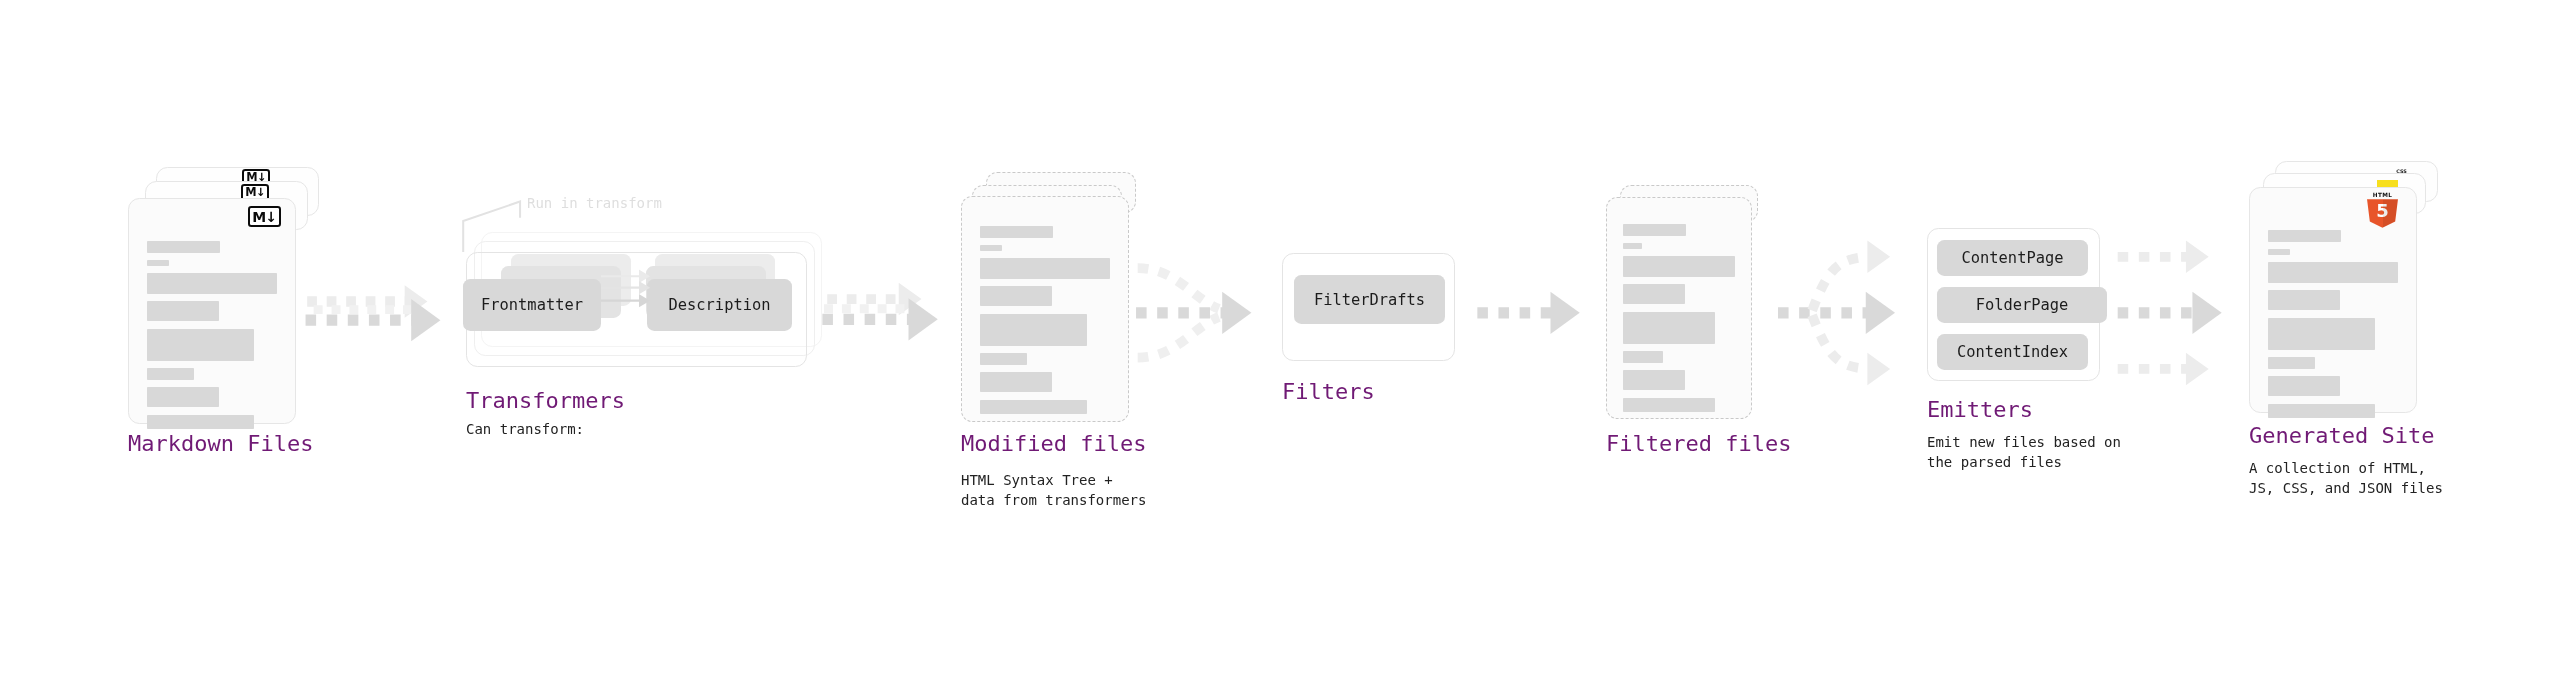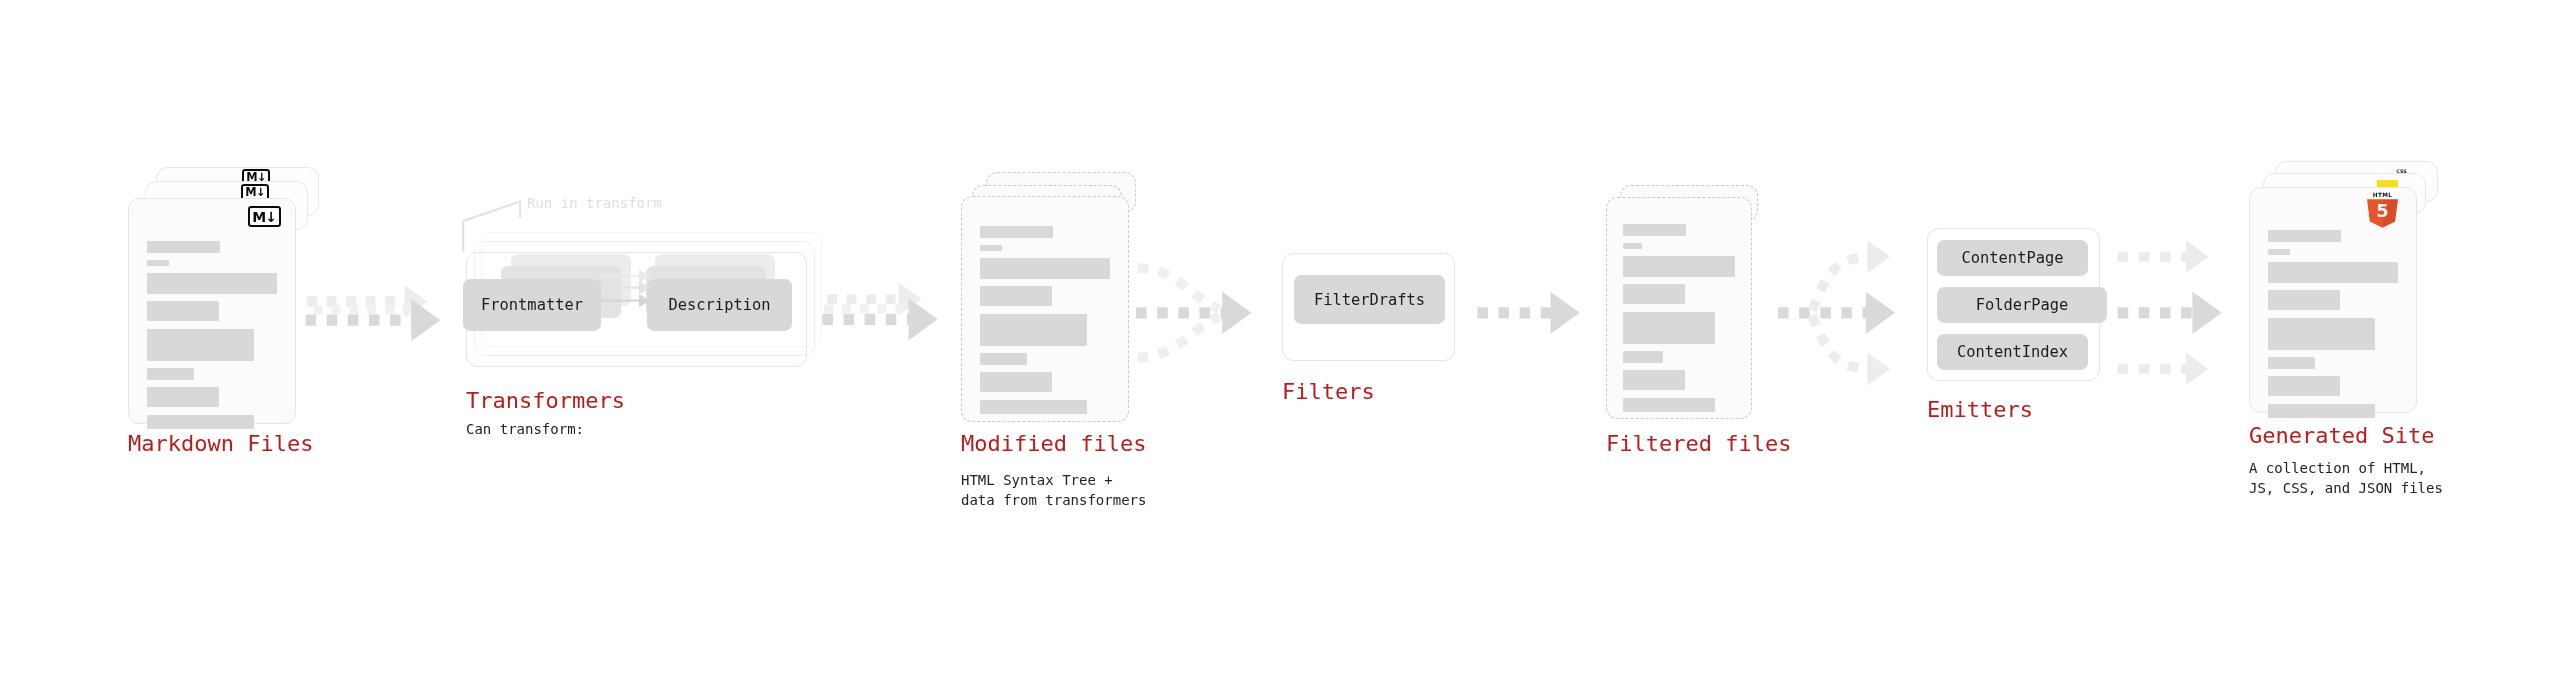--- a/index.html
+++ b/index.html
@@ -105,21 +105,21 @@
     white-space: nowrap;
   }
   .chip.g1 { background: #ececec; color: transparent; }
   .chip.g2 { background: #e3e3e3; color: transparent; }
 
   
   .title {
     position: absolute;
     font-family: "DejaVu Sans Mono", "Liberation Mono", monospace;
     font-size: 22px;
-    color: #b91c1c;
+    color: #701a75;
     white-space: nowrap;
   }
   .desc {
     position: absolute;
     font-family: "DejaVu Sans Mono", "Liberation Mono", monospace;
     font-size: 14px;
     line-height: 20.3px;
     color: #222;
     white-space: pre;
   }
@@ -306,20 +306,22 @@
   </div>
   <div class="title" style="left:1606px; top:431px;">Filtered files</div>
 
   <div>
     <div class="group" style="left:1927px; top:228px; width:173px; height:153px;"></div>
     <div class="chip" style="left:1937px; top:240px; width:151px; height:36px;">ContentPage</div>
     <div class="chip" style="left:1937px; top:287px; width:170px; height:36px;">FolderPage</div>
     <div class="chip" style="left:1937px; top:334px; width:151px; height:36px;">ContentIndex</div>
   </div>
   <div class="title" style="left:1927px; top:397px;">Emitters</div>
+  <div class="desc" style="left:1927px; top:432px;">Emit new files based on
+the parsed files</div>
 
   <div class="doc-stack">
     <div class="doc ghost" style="left:2275px; top:161px; width:163px; height:41px;"></div>
     <div class="css-badge" style="left:2391px; top:167px;">CSS</div>
 
     <div class="doc ghost" style="left:2263px; top:173px; width:163px; height:41px;"></div>
     <div class="js-badge" style="left:2377px; top:180px;"></div>
 
     <div class="doc" style="left:2249px; top:187px; width:168px; height:226px;">
       <div class="doc-body" style="top:42px;">

